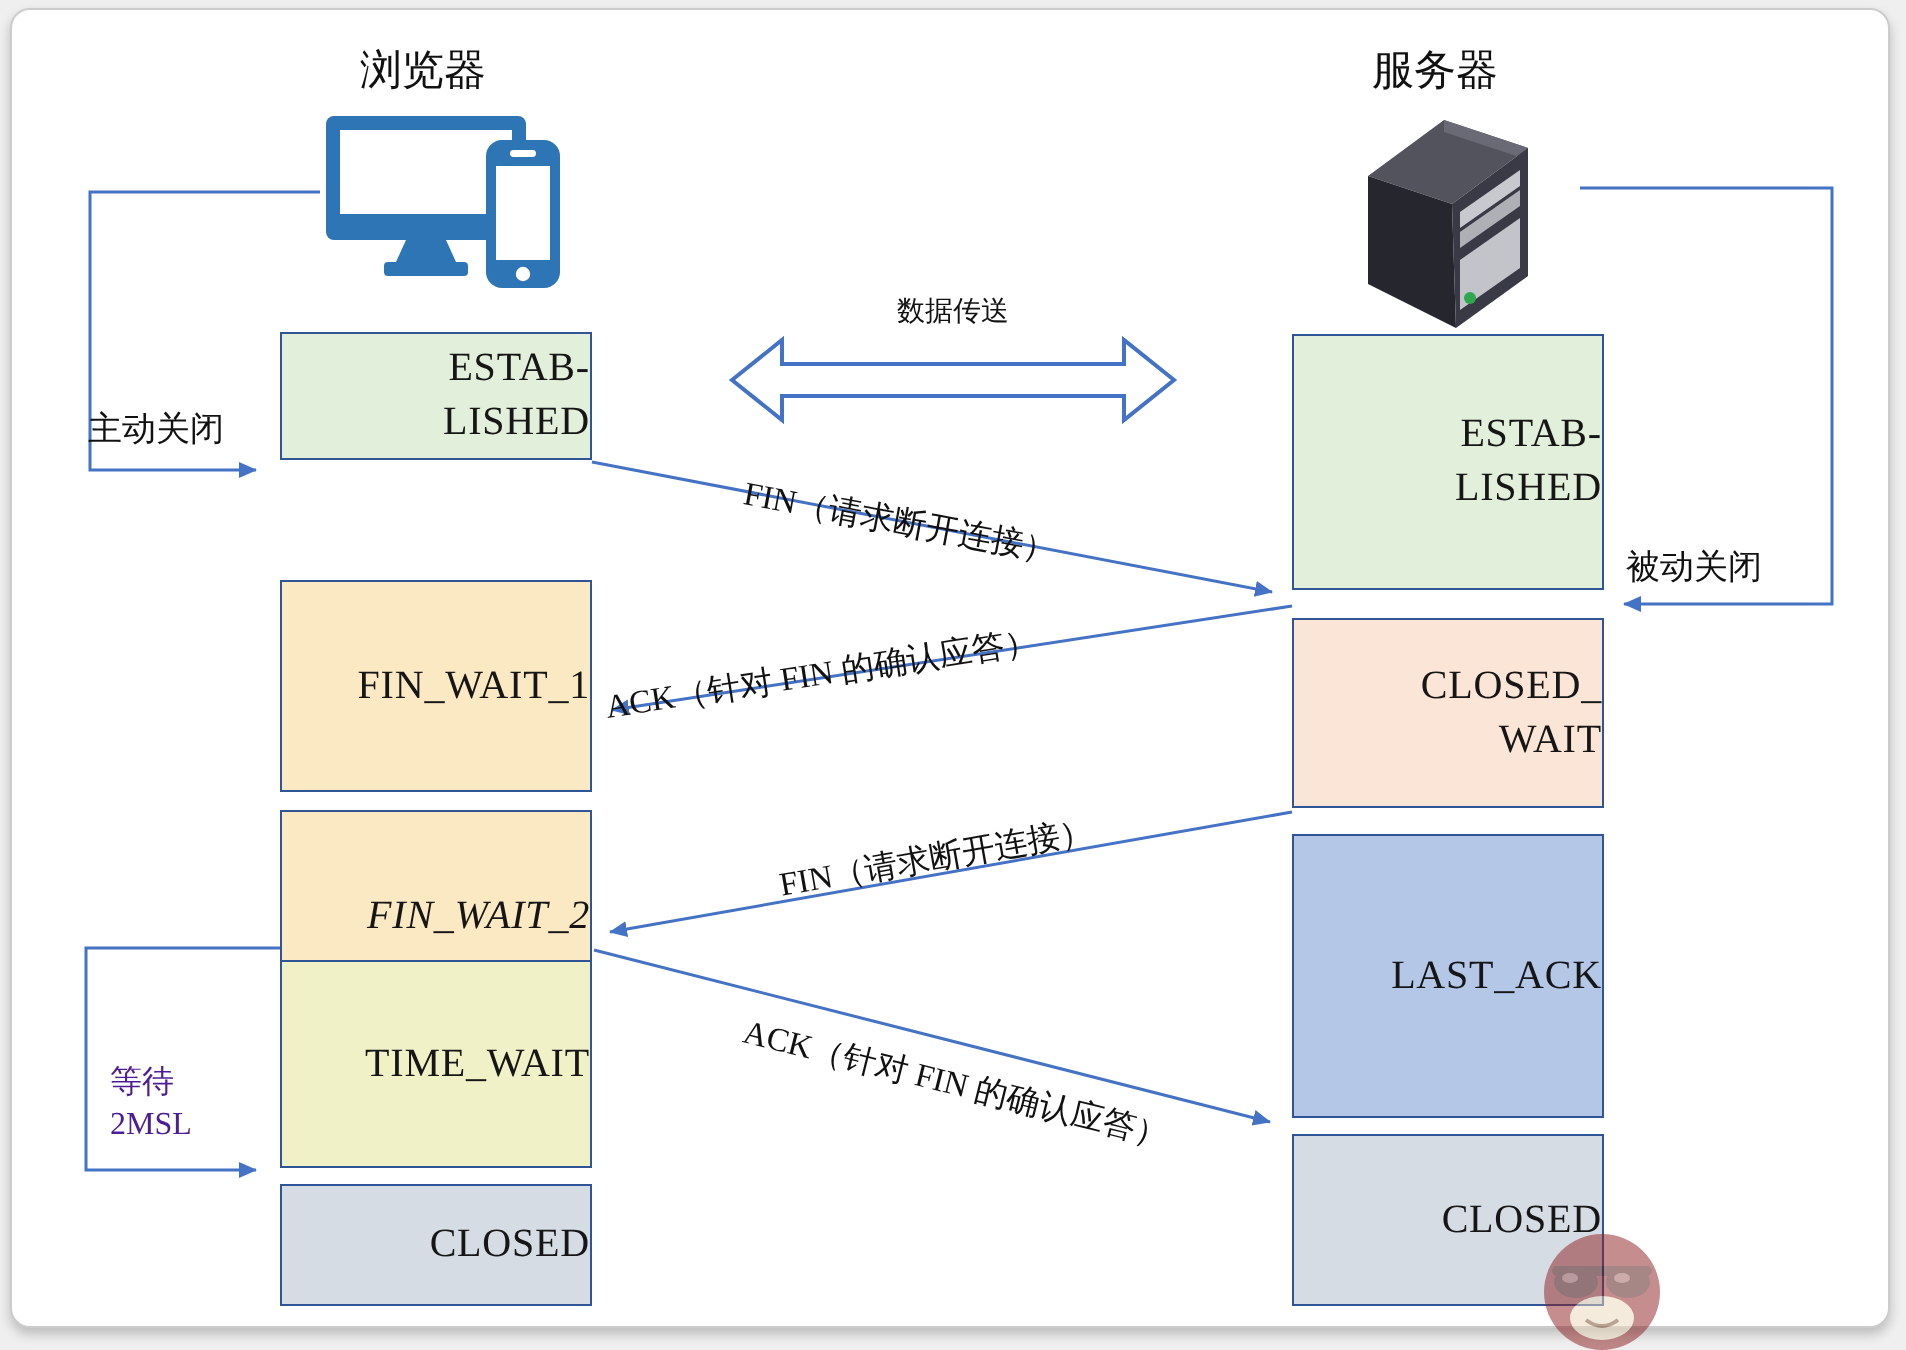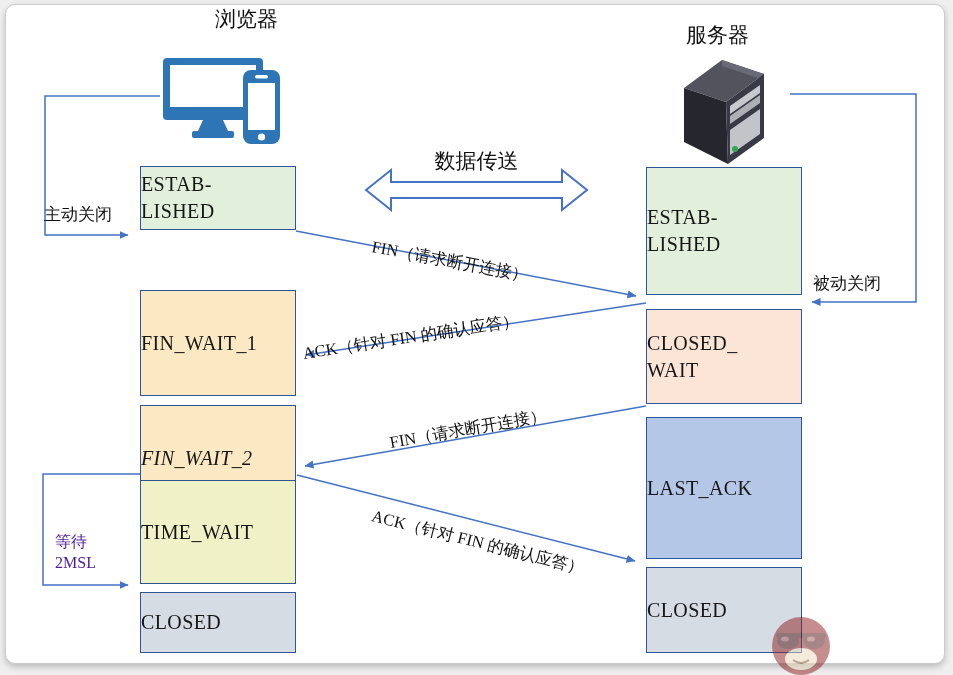--- a/index.html
+++ b/index.html
@@ -3,44 +3,44 @@
 <meta charset="utf-8">
 <style>
   html,body{margin:0;padding:0;}
   body{background:#efefef;font-family:"Liberation Serif","DejaVu Serif",serif;}
   .stage{position:relative;width:953px;height:675px;overflow:hidden;background:#efefef;}
   .card{position:absolute;left:5px;top:4px;width:938px;height:658px;background:#ffffff;
         border:1px solid #cccccc;border-radius:10px;box-shadow:0 3px 6px rgba(0,0,0,.22);}
   .abs{position:absolute;}
   .actor-title{position:absolute;font-size:21px;color:#111;white-space:nowrap;}
   .statebox{position:absolute;box-sizing:border-box;border:1.6px solid #2F5597;
-            display:flex;flex-direction:column;align-items:flex-start;justify-content:center;
+            display:flex;flex-direction:column;align-items:flex-end;justify-content:center;
             font-size:20px;color:#161616;line-height:27px;letter-spacing:.4px;text-align:center;}
   .f-green{background:#E2EFDA;}
   .f-cream{background:#FBE9C3;margin-top:44px;}
   .f-paleyellow{background:#F1F1C8;}
   .f-gray{background:#D6DCE4;}
   .f-peach{background:#FBE5D6;}
   .f-blue{background:#B4C7E7;}
   .sidelabel{position:absolute;font-size:17px;color:#111;white-space:nowrap;}
   .msg{position:absolute;font-size:16.5px;color:#111;white-space:nowrap;
        transform-origin:left center;}
   .dt-label{position:absolute;left:366px;top:147px;width:221px;text-align:center;
-            font-size:21px;color:#111;}
+            font-size:14px;color:#111;}
   svg{display:block;}
   .lines{position:absolute;left:0;top:0;pointer-events:none;}
   .wait2msl{position:absolute;left:55px;top:531px;font-size:16px;line-height:21px;color:#4c1d95;}
 </style>
 </head>
 <body>
 
 <div class="stage">
   <div class="card"></div>
 
-  <div class="actor-title" style="left:180px;top:5px;margin-left:35px;">浏览器</div>
+  <div class="actor-title" style="left:180px;top:21px;">浏览器</div>
   <div class="actor-title" style="left:686px;top:21px;">服务器</div>
 
   <svg class="abs" style="left:155px;top:52px;" width="130" height="96" viewBox="0 0 130 96">
     <rect x="8" y="6" width="100" height="62" rx="4" fill="#2E75B6"></rect>
     <rect x="15" y="13" width="86" height="42" fill="#ffffff"></rect>
     <polygon points="48,68 68,68 73,79 43,79" fill="#2E75B6"></polygon>
     <rect x="37" y="79" width="42" height="7" rx="2" fill="#2E75B6"></rect>
     <rect x="88" y="18" width="37" height="74" rx="8" fill="#2E75B6"></rect>
     <rect x="93" y="31" width="27" height="47" fill="#ffffff"></rect>
     <rect x="100" y="23" width="13" height="3.5" rx="1.7" fill="#ffffff"></rect>

